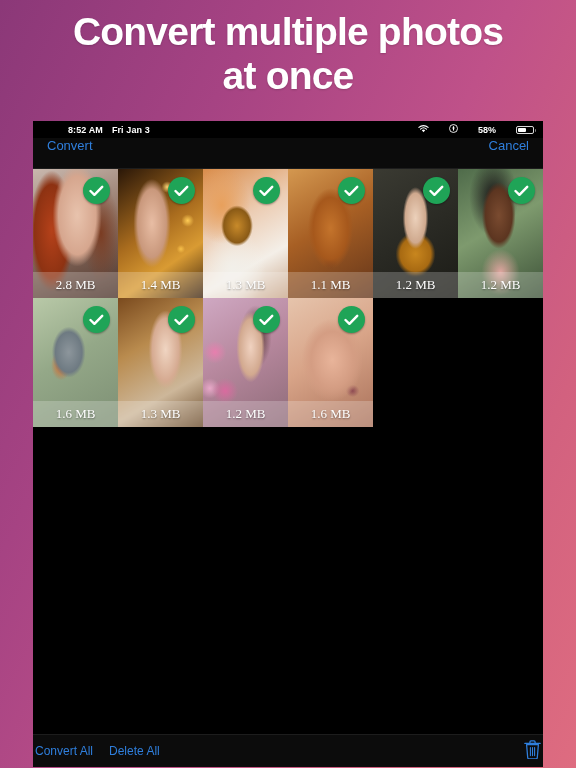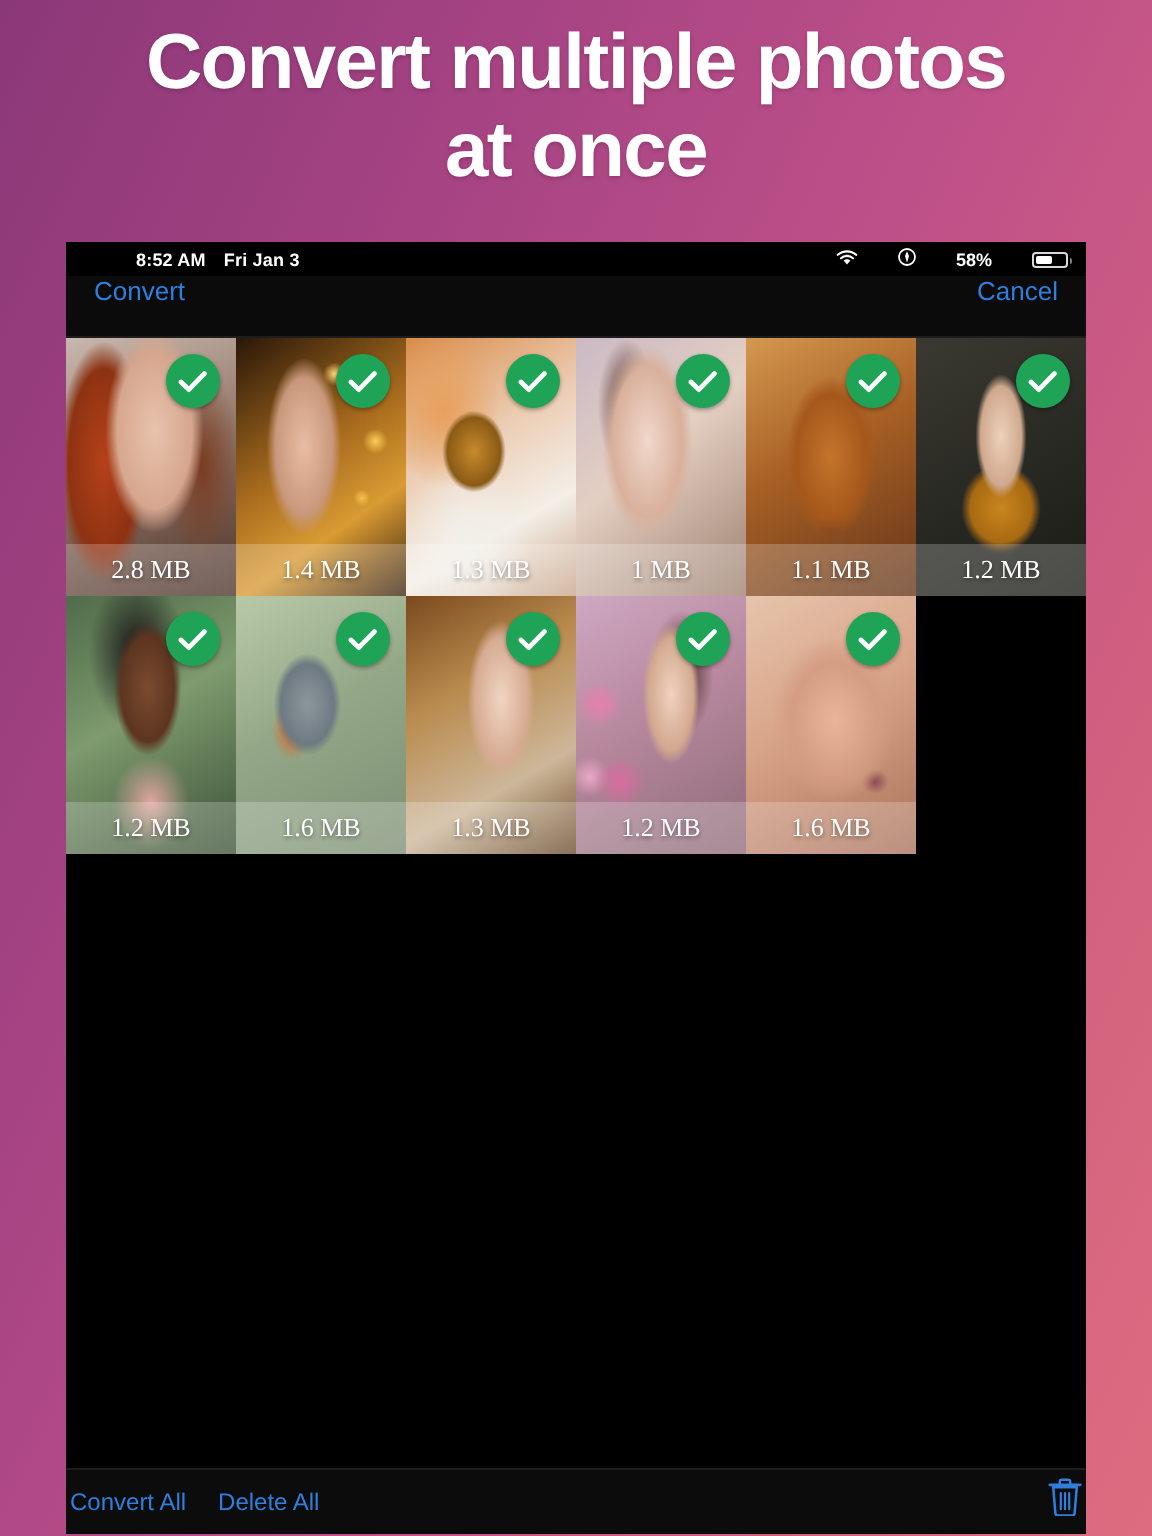--- a/index.html
+++ b/index.html
@@ -262,29 +262,20 @@
       <div class="art a3"></div>
       <div class="check">
         <svg width="15" height="12" viewBox="0 0 15 12">
             <path d="M1.5 6 L5.4 9.8 L13.2 1.8" stroke="#fff" stroke-width="2.4" fill="none" stroke-linecap="round" stroke-linejoin="round"></path>
           </svg>
       </div>
       <div class="size">1.3 MB</div>
     </div>
 
 
-    <div class="cell">
-      <div class="art a5"></div>
-      <div class="check">
-        <svg width="15" height="12" viewBox="0 0 15 12">
-            <path d="M1.5 6 L5.4 9.8 L13.2 1.8" stroke="#fff" stroke-width="2.4" fill="none" stroke-linecap="round" stroke-linejoin="round"></path>
-          </svg>
-      </div>
-      <div class="size">1 MB</div>
-    </div>
 
     <div class="cell">
       <div class="art a6"></div>
       <div class="check">
         <svg width="15" height="12" viewBox="0 0 15 12">
             <path d="M1.5 6 L5.4 9.8 L13.2 1.8" stroke="#fff" stroke-width="2.4" fill="none" stroke-linecap="round" stroke-linejoin="round"></path>
           </svg>
       </div>
       <div class="size">1.1 MB</div>
     </div>

